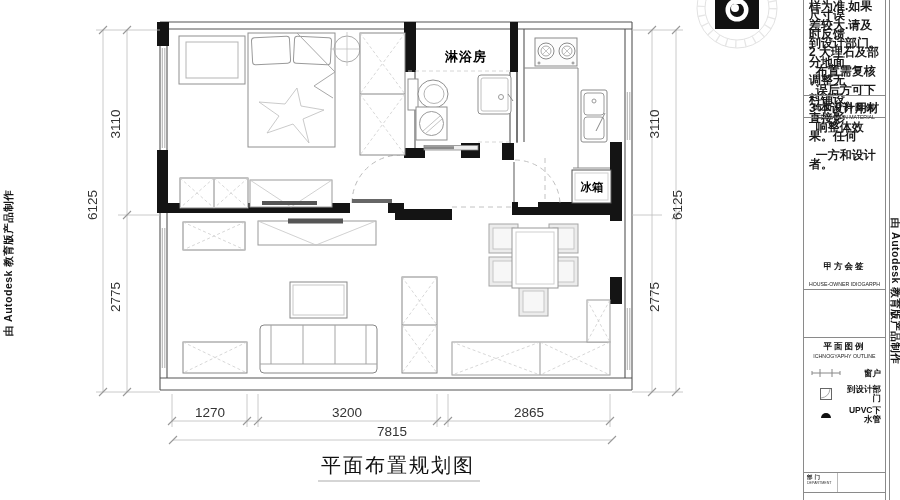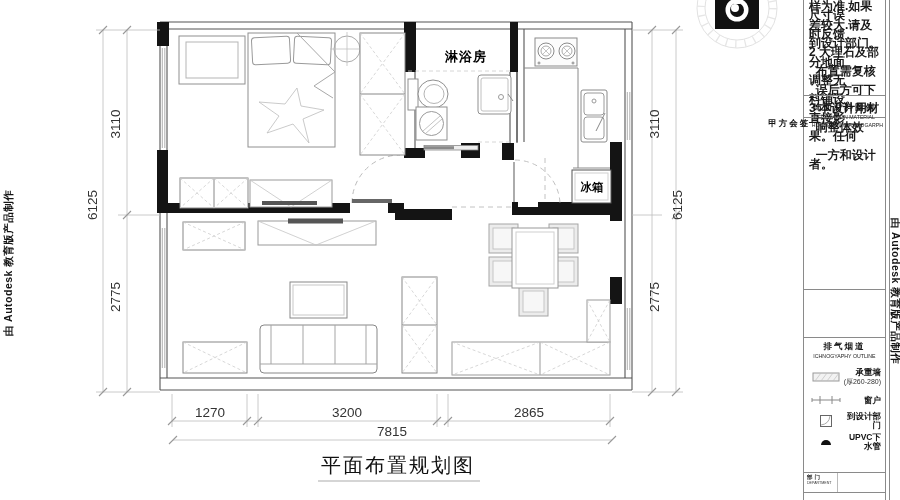--- a/index.html
+++ b/index.html
@@ -20,22 +20,22 @@
   
   .sidebar{position:absolute;left:803px;top:0;width:81px;height:500px;
            border-left:1px solid #8a8a8a;border-right:1px solid #8a8a8a;
            display:flex;flex-direction:column;font-size:8px;color:#141414;}
   .sb-notes{height:95px;box-sizing:border-box;padding:2px 3px 0 5px;
             font-size:12px;line-height:9.3px;white-space:pre-wrap;font-weight:bold;color:#1a1a1a;}
   .sb-sec{box-sizing:border-box;border-top:1px solid #8a8a8a;text-align:center;}
   .sb-mat{height:22px;padding-top:6px;}
   .zh{font-size:8.5px;letter-spacing:2px;font-weight:bold;white-space:nowrap;}
   .en{font-size:5.5px;letter-spacing:0;color:#222;white-space:nowrap;transform:scale(.95);}
-  .sb-owner{height:172px;display:flex;justify-content:flex-end;
-            padding-bottom:2px;border-top:1px solid #8a8a8a;text-align:center;box-sizing:border-box;}
+  .sb-owner{height:172px;display:flex;flex-direction:column;justify-content:flex-end;
+            padding-bottom:2px;border-top:1px solid #8a8a8a;text-align:center;box-sizing:border-box;gap:8px;}
   .sb-empty2{height:48px;border-top:1px solid #8a8a8a;box-sizing:border-box;}
   .sb-legend{height:135px;border-top:1px solid #8a8a8a;box-sizing:border-box;padding-top:3px;}
   .sb-legend .hdr{text-align:center;margin-bottom:5px;}
   .lg-row{display:flex;align-items:center;padding:0 4px 0 6px;margin-bottom:2px;}
   .lg-ico{width:32px;display:flex;justify-content:center;align-items:center;}
   .lg-txt{flex:1;text-align:right;line-height:9px;}
   .lg-txt .lbl{font-size:8.5px;font-weight:bold;}
   .lg-txt .sub{font-size:7px;color:#333;}
   .r1{height:25px}.r2{height:18px}.r3{height:25px}.r4{height:19px}.r5{height:19px}
   .sb-foot{height:20px;border-top:1px solid #8a8a8a;box-sizing:border-box;display:flex;}
@@ -284,36 +284,24 @@
 
     <div class="sb-owner">
       <div class="zh">甲方会签</div>
       <div class="en">HOUSE-OWNER IDIOGARPH</div>
     </div>
 
     <div class="sb-empty2"></div>
 
     <div class="sb-legend">
       <div class="hdr">
-        <div class="zh">排气烟道</div>
+        <div class="zh">平面图例</div>
         <div class="en">ICHNOGYAPHY OUTLINE</div>
       </div>
 
-      <div class="lg-row r1">
-        <span class="lg-ico">
-          <svg width="30" height="12">
-              <rect x="2" y="2" width="26" height="8" fill="#f2f2f2" stroke="#999"></rect>
-              <path d="M4,10 L10,2 M10,10 L16,2 M16,10 L22,2 M22,10 L28,2" stroke="#c0c0c0" stroke-width=".7" fill="none"></path>
-            </svg>
-        </span>
-        <span class="lg-txt">
-            <div class="lbl">承重墙</div>
-            <div class="sub">(厚260-280)</div>
-          </span>
-      </div>
 
       <div class="lg-row r2">
         <span class="lg-ico">
           <svg width="30" height="12">
               <path d="M1,6 H29 M9,2 V10 M21,2 V10" stroke="#888" stroke-width="1" fill="none"></path>
               <path d="M1,4 V8 M29,4 V8" stroke="#888" fill="none"></path>
             </svg>
         </span>
         <span class="lg-txt">
             <div class="lbl">窗户</div>

